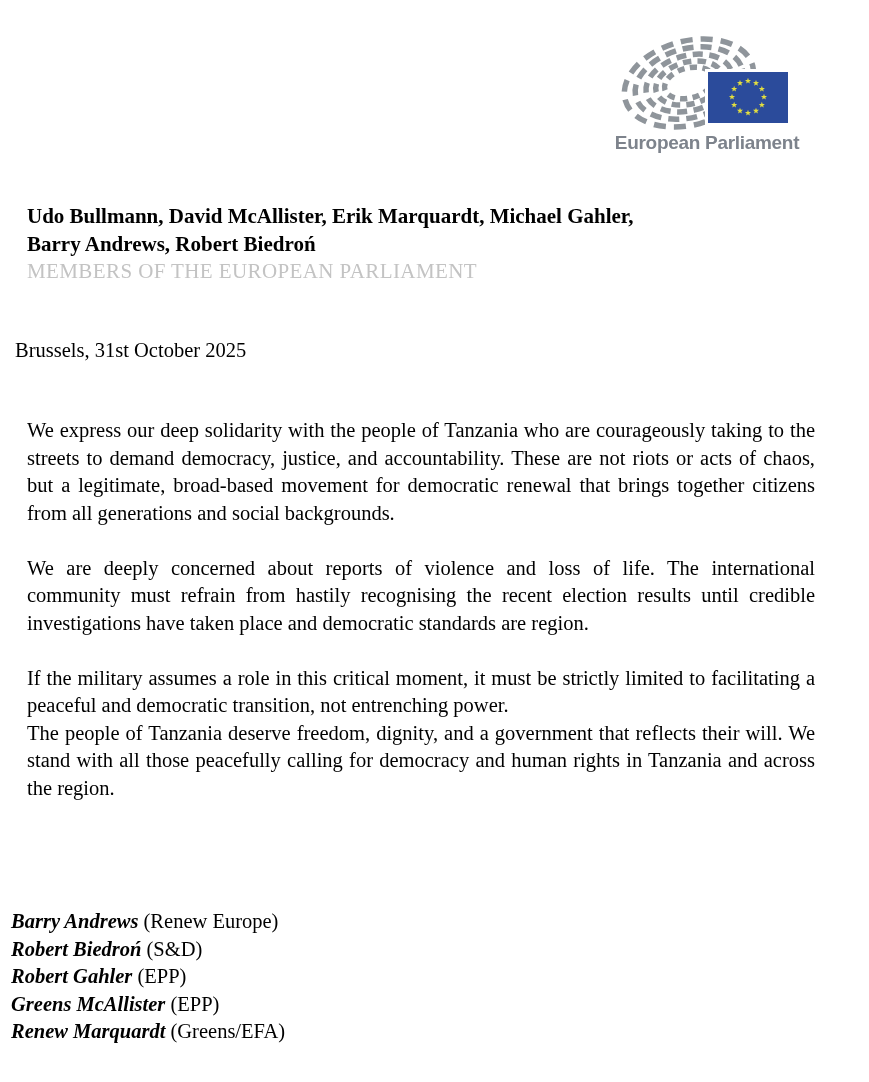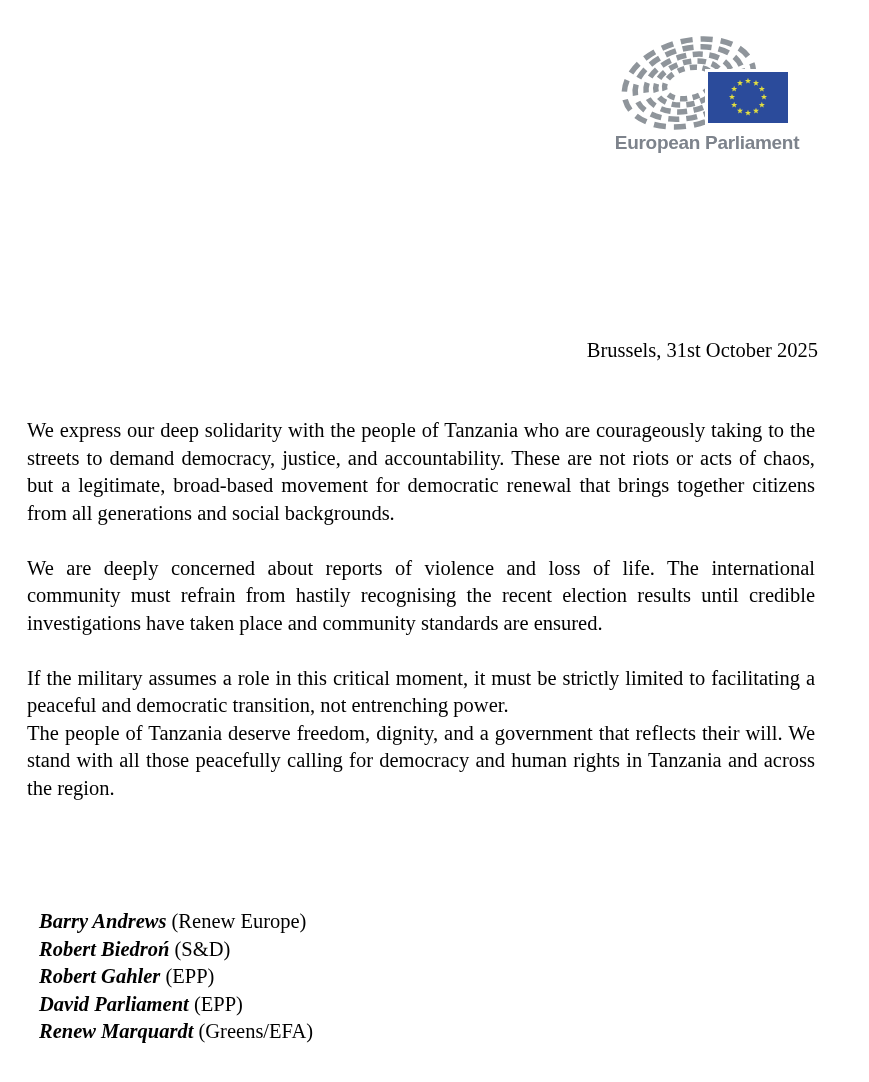--- a/index.html
+++ b/index.html
@@ -34,38 +34,38 @@
   .subtitle {
     font-weight: 400;
     font-size: 21px;
     color: #c3c3c3;
     letter-spacing: 0.4px;
     white-space: nowrap;
   }
 
   
   .dateline {
-    position: absolute; left: 30px; top: 327px; width: 788px;
-    text-align: right; font-size: 20.5px;
+    position: absolute; left: 15px; top: 327px; width: 788px;
+    font-size: 20.5px;
   }
 
   
   .body-text {
     position: absolute; left: 27px; top: 405px; width: 788px;
     font-size: 20.5px; line-height: 27.5px;
     text-align: justify;
   }
   .para { margin: 0; }
   .para + .para { margin-top: 27.5px; }
   .para.no-gap { margin-top: 0; }
   .b { font-weight: 400; }
 
   
   .signatures {
-    position: absolute; left: 39px; top: 896px;
+    position: absolute; left: 11px; top: 896px;
     font-size: 20.5px; line-height: 27.5px;
   }
   .sig-name { font-weight: 700; font-style: italic; }
   .sig-group { margin-left: 0.25em; }
 </style>
 </head>
 <body>
 
 <div class="page">
 
@@ -96,41 +96,46 @@
         <use href="#star" x="121.14" y="55"></use>
         <use href="#star" x="127" y="49.14"></use>
         <use href="#star" x="135" y="47"></use>
         <use href="#star" x="143" y="49.14"></use>
         <use href="#star" x="148.86" y="55"></use>
       </g>
     </svg>
     <div class="logo-caption">European Parliament</div>
   </div>
 
+  <div class="authors">
+    <div class="authors-line">Udo Bullmann, David McAllister, Erik Marquardt, Michael Gahler,</div>
+    <div class="authors-line">Barry Andrews, Robert Biedroń</div>
+    <div class="subtitle">MEMBERS OF THE EUROPEAN PARLIAMENT</div>
+  </div>
 
   <div class="dateline">Brussels, 31st October 2025</div>
 
   <div class="body-text">
     <p class="para"><span>We express our deep </span><span class="b">solidarity with the people of Tanzania</span><span> who are courageously taking to the streets to </span><span class="b">demand democracy, justice, and accountability</span><span>. These are not riots or acts of chaos, but a legitimate, broad-based movement for democratic renewal that brings together citizens from all generations and social backgrounds.</span></p>
-    <p class="para"><span>We are deeply concerned about reports of violence and loss of life. The </span><span class="b">international community must refrain from hastily recognising the recent election results until credible investigations have taken place</span><span> and community standards are ensured.</span></p>
+    <p class="para"><span>We are deeply concerned about reports of violence and loss of life. The </span><span class="b">international community must refrain from hastily recognising the recent election results until credible investigations have taken place</span><span> and democratic standards are region.</span></p>
     <p class="para"><span>If the military assumes a role in this critical moment, it must be strictly limited to facilitating a peaceful and democratic transition, not entrenching power.</span></p>
     <p class="para no-gap"><span>The </span><span class="b">people of Tanzania deserve freedom, dignity, and a government that reflects their will</span><span>. We stand with all those peacefully calling for democracy and human rights in Tanzania and across the region.</span></p>
   </div>
 
   <div class="signatures">
       <div class="sig">
       <span class="sig-name">Barry Andrews</span><span class="sig-group">(Renew Europe)</span>
     </div>
       <div class="sig">
       <span class="sig-name">Robert Biedroń</span><span class="sig-group">(S&amp;D)</span>
     </div>
       <div class="sig">
       <span class="sig-name">Robert Gahler</span><span class="sig-group">(EPP)</span>
     </div>
       <div class="sig">
-      <span class="sig-name">David Parliament</span><span class="sig-group">(EPP)</span>
+      <span class="sig-name">Greens McAllister</span><span class="sig-group">(EPP)</span>
     </div>
       <div class="sig">
       <span class="sig-name">Renew Marquardt</span><span class="sig-group">(Greens/EFA)</span>
     </div>
     </div>
 
 </div>
 
 </body></html>

